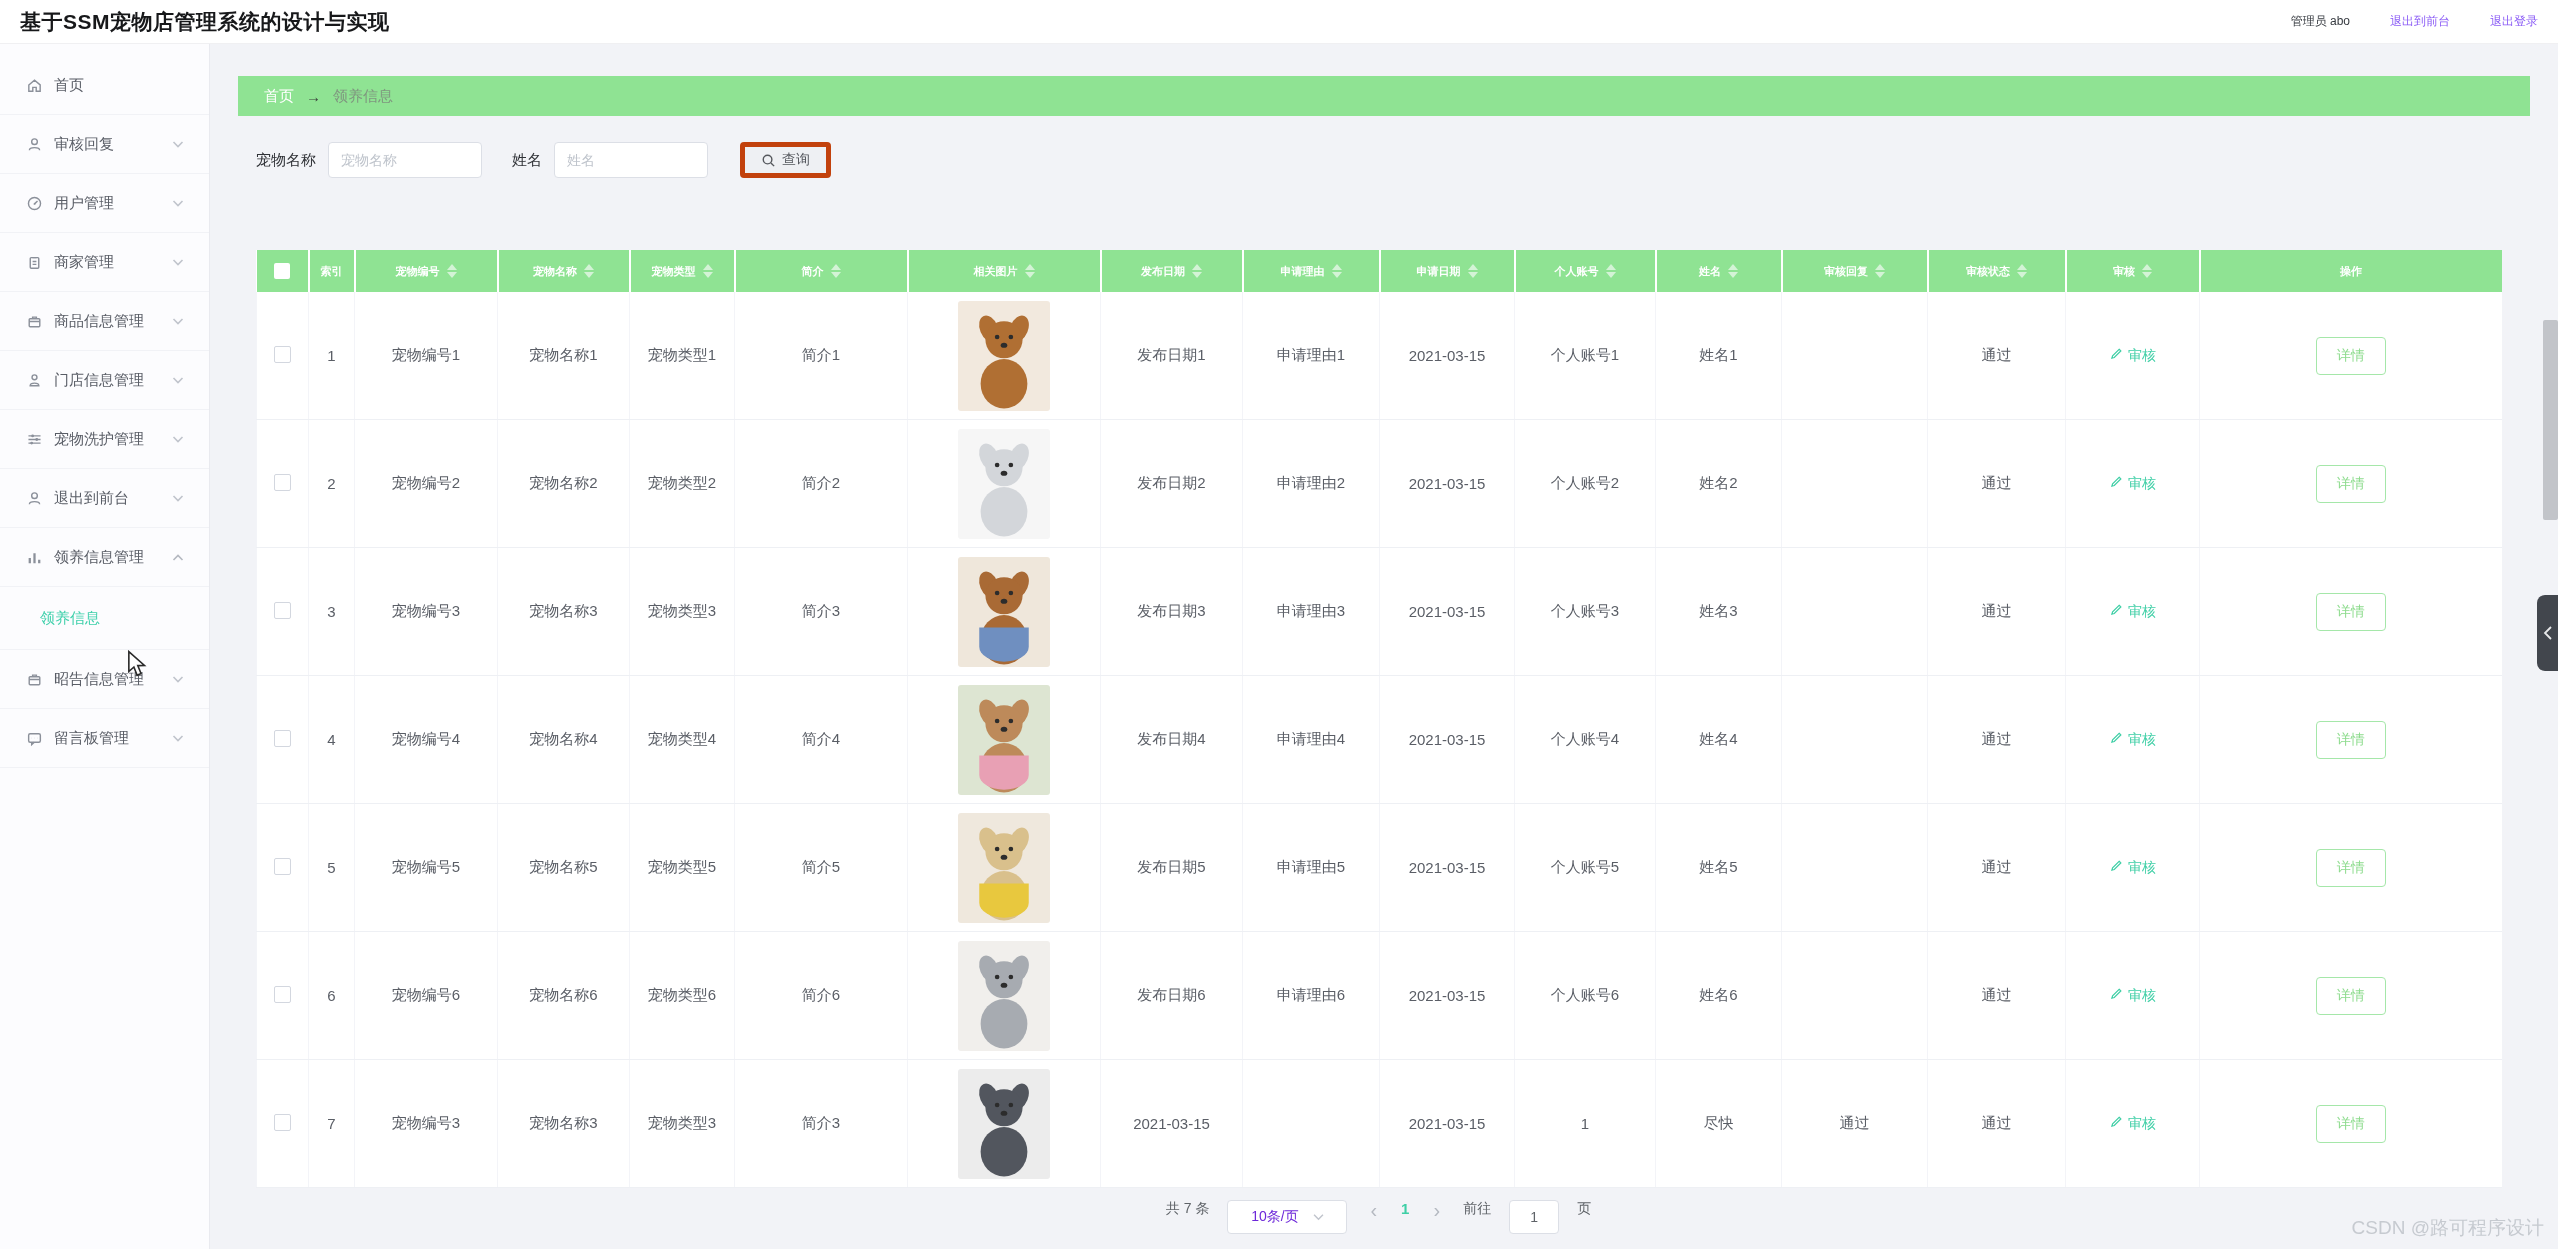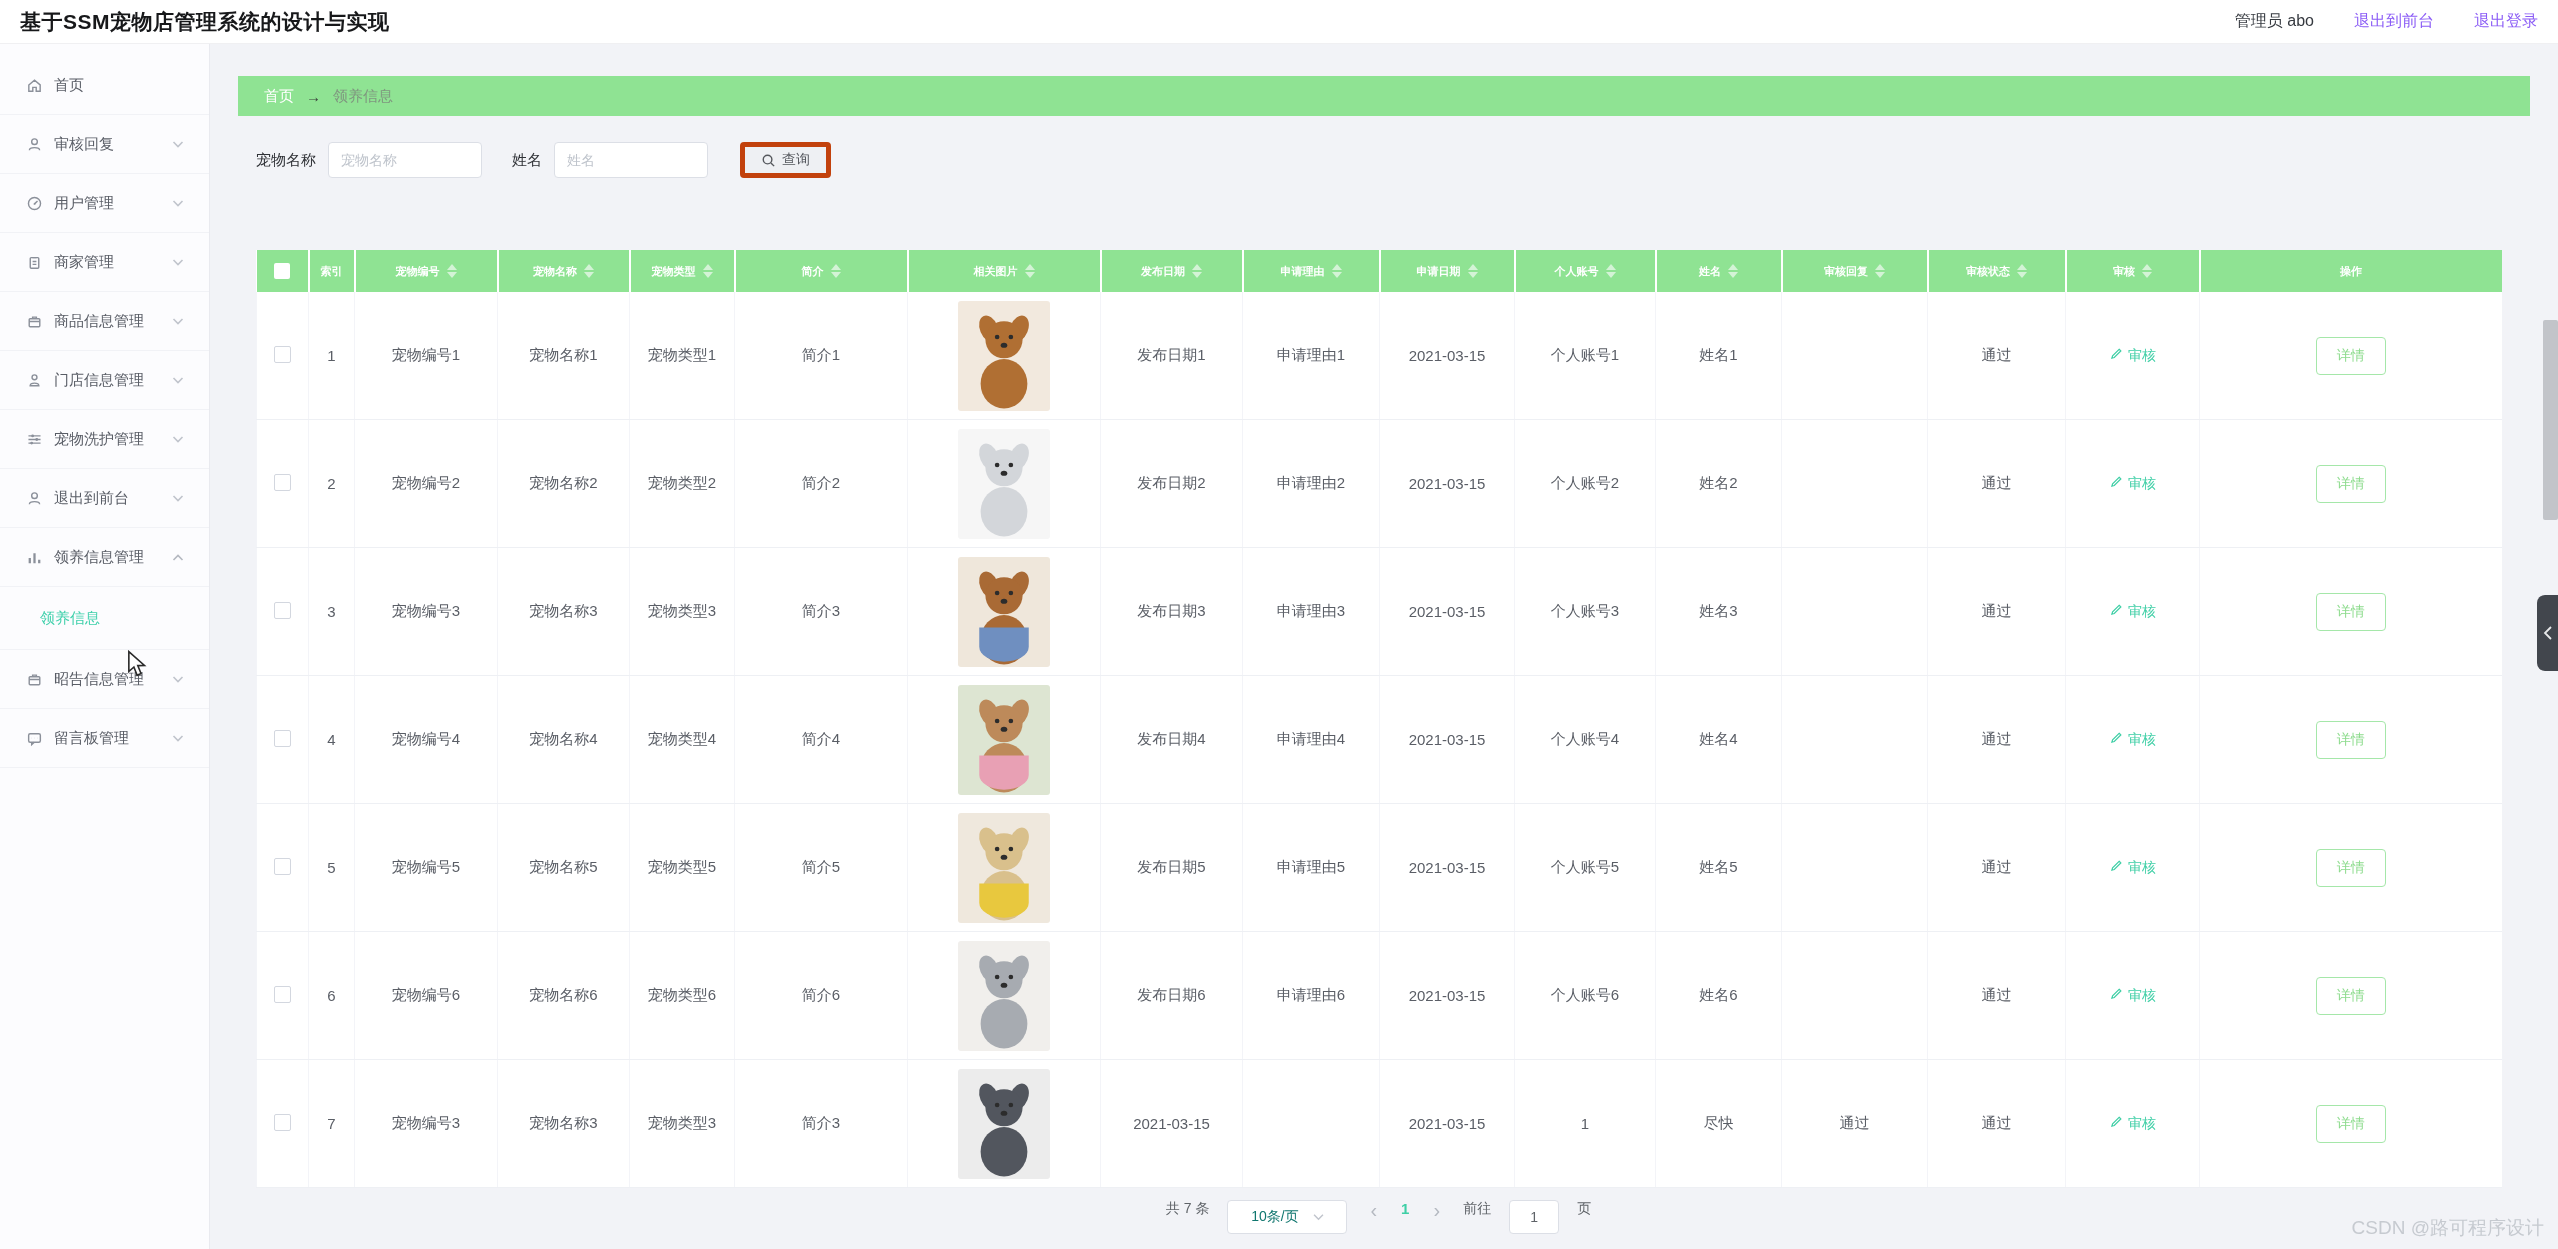--- a/index.html
+++ b/index.html
@@ -3,21 +3,21 @@
 <meta charset="utf-8">
 <style>
   html,body{margin:0;padding:0}
   body{width:2558px;height:1249px;position:relative;overflow:hidden;background:#f2f3f7;
        font-family:"Liberation Sans","DejaVu Sans",sans-serif;color:#333}
   
   .hdr{position:absolute;top:0;left:0;right:0;height:44px;background:#fff;z-index:6;
        display:flex;align-items:center;justify-content:space-between;padding:0 20px;box-sizing:border-box;
        border-bottom:1px solid #f0f0f2}
   .hdr .ttl{font-size:21px;font-weight:bold;color:#17181a;letter-spacing:.5px}
-  .hdr-r{display:flex;font-size:16px;color:#363a40}
+  .hdr-r{display:flex;font-size:12px;color:#363a40}
   .hdr-r>*{margin-left:40px;cursor:default}
   .hdr-r a{cursor:pointer;color:#8b5cf6;text-decoration:none}
   
   .sb{position:absolute;top:44px;left:0;bottom:0;width:210px;background:#fcfcfe;border-right:1px solid #e9eaef;
       padding-top:12px;box-sizing:border-box;z-index:5}
   .s-item{height:58px;display:flex;align-items:center;padding:0 14px 0 26px;border-bottom:1px solid #f1f2f6;
           color:#595d66;font-size:15px;cursor:pointer;background:#fcfcfe}
   .s-item .icn{display:inline-flex;margin-right:11px}
   .s-item .icn svg{display:block}
   .s-label{flex:0 0 auto}
@@ -58,21 +58,21 @@
   .pet-photo{width:92px;height:110px;margin:0 auto;border-radius:3px;display:flex;align-items:flex-end;
              justify-content:center;overflow:hidden;cursor:pointer}
   .audit-link{color:#3fcfa6;font-size:14px;display:inline-flex;align-items:center;gap:5px;cursor:pointer;text-decoration:none}
   .detail-btn{border:1px solid #a5e7a9;color:#8edc8e;background:#fff;border-radius:4px;padding:9px 20px;
               font-size:14px;cursor:pointer;font-family:Liberation Serif, serif}
   
   .pagi{margin:12px 0 0 18px;width:2245px;display:flex;align-items:flex-start;justify-content:center;
         font-size:14px;color:#5f6368}
   .pagi>*{margin:0 9px}
   .pg-select{width:118px;height:32px;border:1px solid #dcdfe6;border-radius:4px;background:#fff;display:inline-flex;
-             align-items:center;justify-content:center;gap:14px;color:#0f766e;cursor:pointer}
+             align-items:center;justify-content:center;gap:14px;color:#6d28d9;cursor:pointer}
   .pg-arrow{color:#b4b8c0;font-size:20px;cursor:pointer;line-height:1;margin:0 14px}
   .pg-cur{color:#3fcfa6;font-weight:bold;font-size:15px;margin:0 10px;cursor:pointer}
   .pg-input{width:44px;height:30px;border:1px solid #dcdfe6;border-radius:4px;text-align:center;font-size:14px;
             color:#5f6368;outline:none}
   
   .right-tab{position:absolute;right:0;top:595px;width:21px;height:76px;background:#42464d;z-index:9;
              border-radius:8px 0 0 8px;display:flex;align-items:center;justify-content:center;cursor:pointer}
   .scroll-thumb{position:absolute;right:0;top:320px;width:15px;height:200px;background:#c2c4c9;border-radius:2px;z-index:8;cursor:grab}
   .cursor{position:absolute;left:126px;top:650px;z-index:20;pointer-events:none}
   .wm{position:absolute;right:14px;bottom:8px;color:#c6cad0;font-size:19px;z-index:7}

